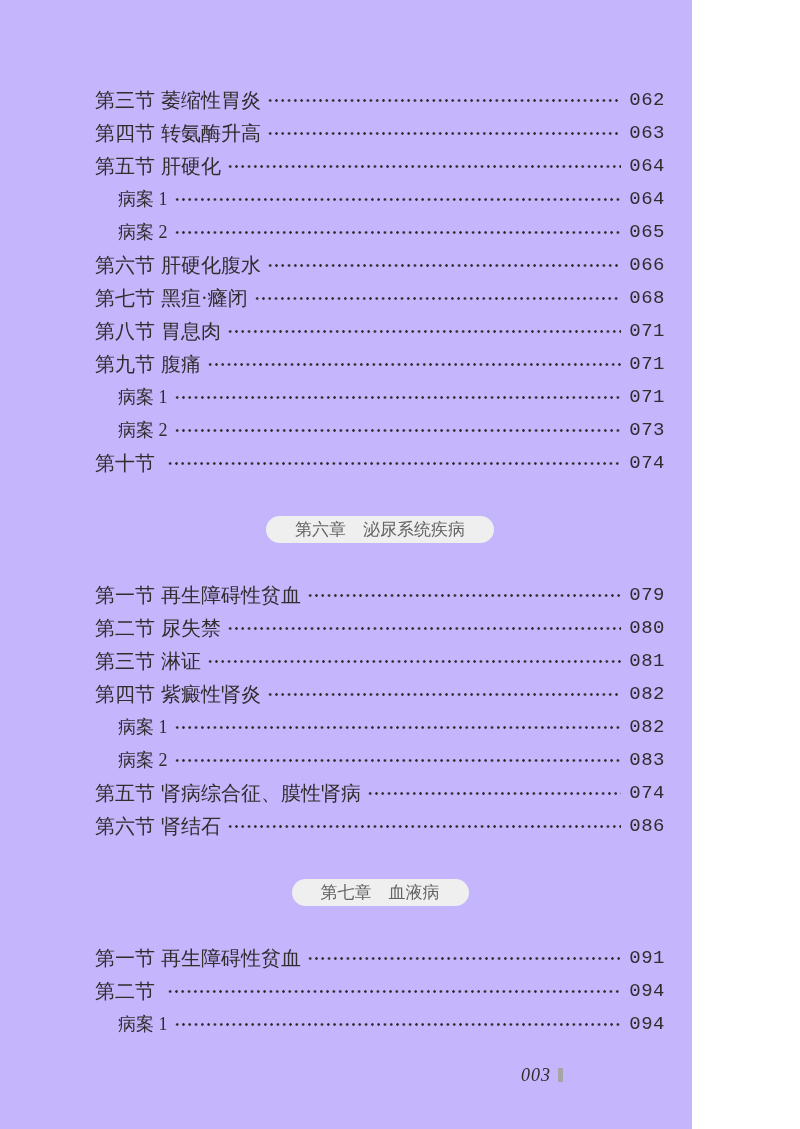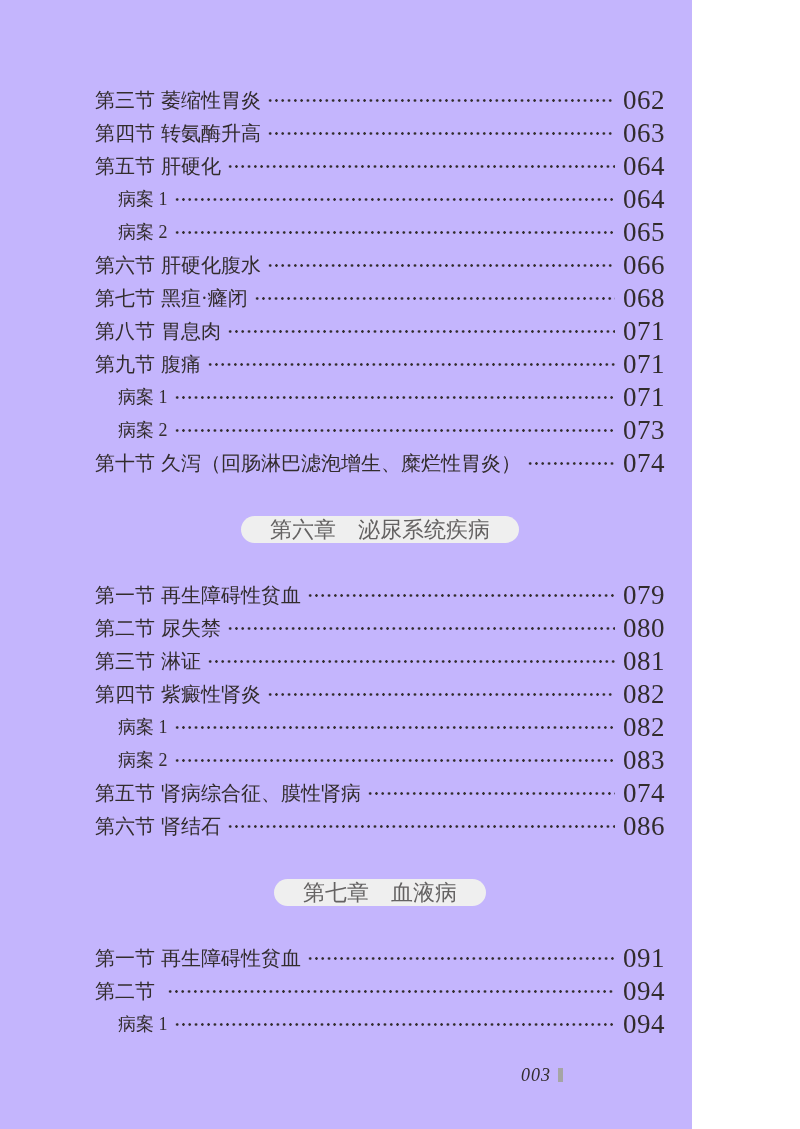--- a/index.html
+++ b/index.html
@@ -42,29 +42,29 @@
   .leader{
     flex:1 1 auto;
     align-self:center;
     height:7px;
     margin:0 8px 0 6px;
     background-image:radial-gradient(circle, var(--ink) 1.15px, transparent 1.45px);
     background-size:6.3px 7px;
     background-position:0 50%;
     background-repeat:repeat-x;
   }
-  .pg{flex:0 0 34px;text-align:right;font-size:27px;letter-spacing:0.5px;}
+  .pg{flex:0 0 34px;text-align:right;font-size:19px;letter-spacing:0.5px;font-family:Liberation Mono, monospace;}
   .row.sub{font-size:18px;padding-left:23px;}
   .row.sub .lbl{flex:0 0 auto;}
   .chapter-wrap{display:flex;justify-content:center;margin-top:36px;}
   .chapter-pill{
     background:var(--chapter-bg);
     color:var(--chapter-text);
     font-family:"Liberation Sans","DejaVu Sans",sans-serif;
-    font-size:22px;
+    font-size:17px;
     height:27px;
     line-height:27px;
     border-radius:13.5px;
     padding:0 29px;
     white-space:nowrap;
   }
   .chapter-pill .ch-title{margin-left:1em;}
   .side-tab{
     position:absolute;
     left:716px;
@@ -177,21 +177,20 @@
 
   <div class="row sub">
     <span class="lbl">病案 2</span>
     <span class="ttl"></span>
     <span class="leader"></span>
     <span class="pg">073</span>
   </div>
 
   <div class="row">
     <span class="lbl">第十节</span>
-    <span class="ttl">久泻（回肠淋巴滤泡增生、糜烂性胃炎）</span>
     <span class="leader"></span>
     <span class="pg">074</span>
   </div>
 </div>
   <div class="chapter-wrap">
     <div class="chapter-pill">
       <span class="ch-num">第六章</span><span class="ch-title">泌尿系统疾病</span>
     </div>
   </div>
 <div class="entries">

